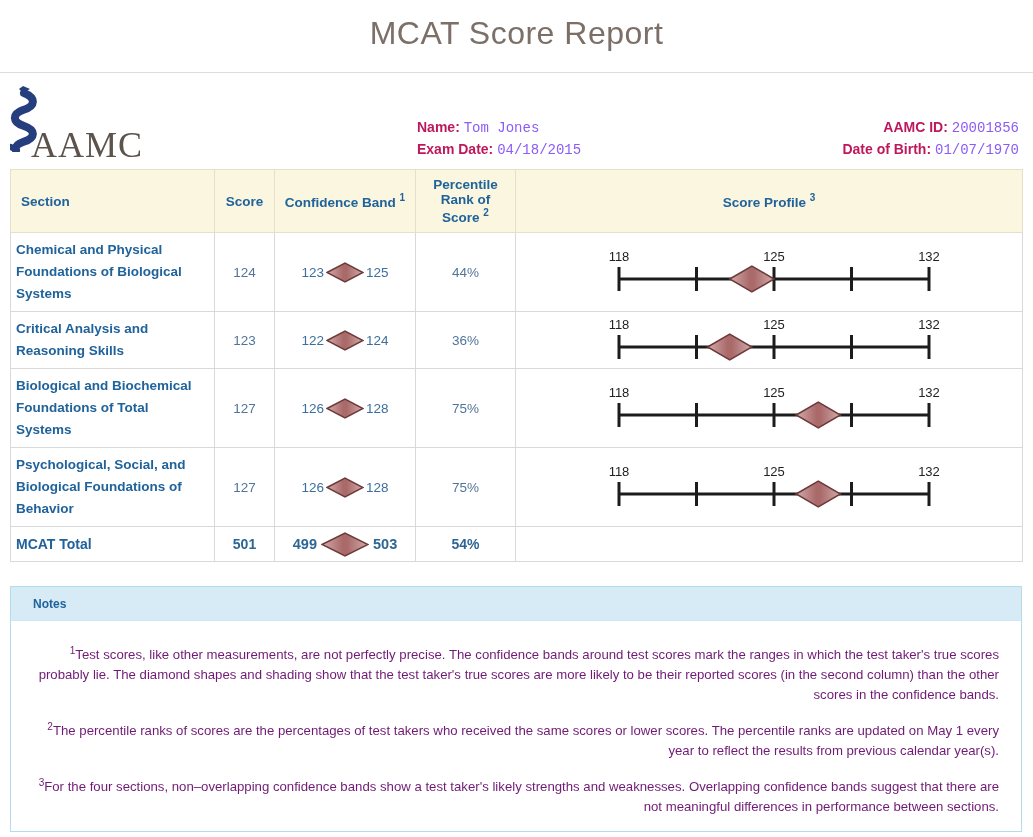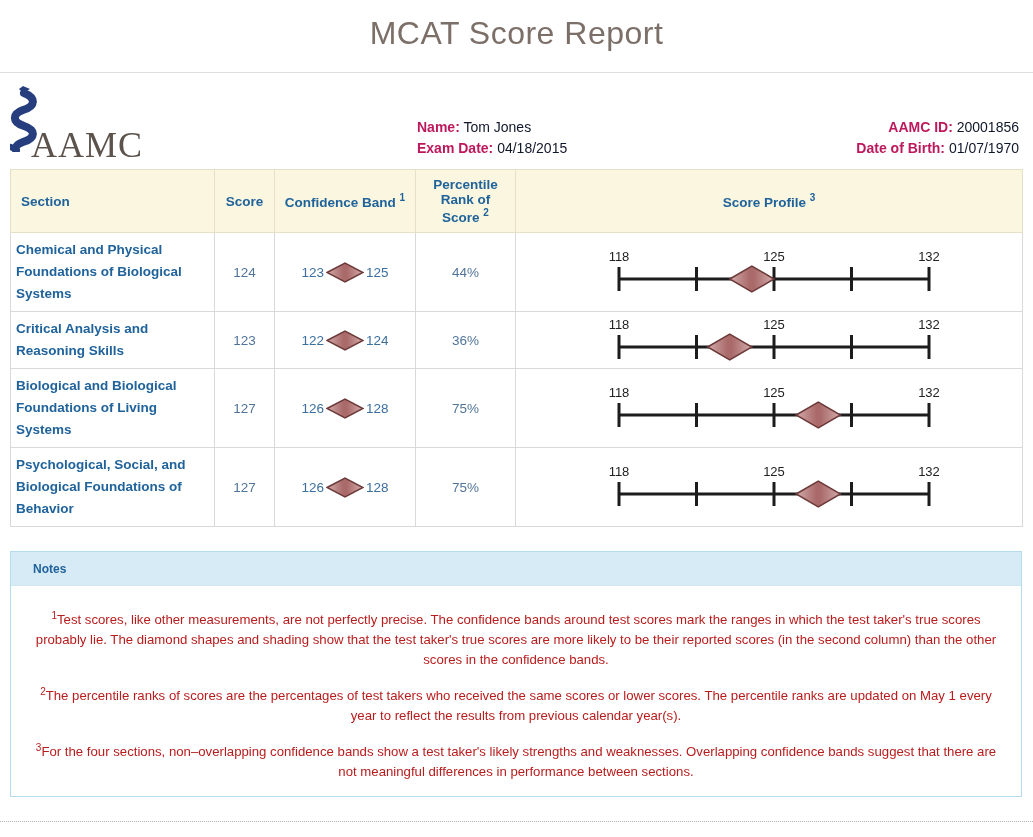--- a/index.html
+++ b/index.html
@@ -26,21 +26,21 @@
   .logo-glyph { position:absolute; left:0; top:0; }
   .logo-text {
     position:absolute; left:21px; top:38px;
     font-family:"Liberation Serif","DejaVu Serif",serif;
     font-size:36px; color:#5d534d; letter-spacing:1px;
   }
   .info-center { position:absolute; left:407px; top:26px; }
   .info-right  { position:absolute; right:3px; top:26px; text-align:right; }
   .info-line { font-size:14px; line-height:21px; white-space:nowrap; }
   .info-line .lbl { font-weight:bold; color:#be185d; }
-  .info-line .val { color:#0f172a; }
+  .info-line .val { color:#8b5cf6;font-family:Liberation Mono, monospace; }
 
   
   table.scores { width:1012px; border-collapse:collapse; table-layout:fixed; }
   table.scores col.c-section { width:204px; }
   table.scores col.c-score   { width:60px; }
   table.scores col.c-band    { width:141px; }
   table.scores col.c-pct     { width:100px; }
   table.scores col.c-profile { width:507px; }
 
   table.scores th, table.scores td { border:1px solid #d9d9d9; vertical-align:middle; }
@@ -75,22 +75,22 @@
 
   
   .notes-box { margin-top:24px; width:1012px; border:1px solid #b5dcec; background:#fff; }
   .notes-head {
     background:#d6ebf6; height:34px; line-height:34px;
     padding-left:22px; font-size:12px; font-weight:bold; color:#20639b;
     border-bottom:1px solid #cfe7f3;
   }
   .notes-body { padding:8px 22px 14px 22px; }
   .note-p {
-    font-size:13.2px; color:#b91c1c; line-height:20px;
-    margin-top:16px; text-align:center;
+    font-size:13.2px; color:#701a75; line-height:20px;
+    margin-top:16px; text-align:right;
   }
   .note-p sup { font-size:10px; line-height:0; }
 
   .bottom-rule { border-top:1px dotted #b3b3b3; margin-top:24px; width:1033px; }
 
   .defs-holder { position:absolute; width:0; height:0; overflow:hidden; }
 </style>
 </head>
 <body>
 
@@ -218,21 +218,21 @@
                 <line x1="335.5" y1="20" x2="335.5" y2="44" stroke="#1c1c1c" stroke-width="3"></line>
                 <line x1="413" y1="20" x2="413" y2="44" stroke="#1c1c1c" stroke-width="3"></line>
                 <text x="103" y="14" text-anchor="middle" font-size="13" fill="#222" font-family="&quot;Liberation Sans&quot;,&quot;DejaVu Sans&quot;,sans-serif">118</text>
                 <text x="258" y="14" text-anchor="middle" font-size="13" fill="#222" font-family="&quot;Liberation Sans&quot;,&quot;DejaVu Sans&quot;,sans-serif">125</text>
                 <text x="413" y="14" text-anchor="middle" font-size="13" fill="#222" font-family="&quot;Liberation Sans&quot;,&quot;DejaVu Sans&quot;,sans-serif">132</text>
                 <polygon points="191.57142857142858,32 213.71428571428572,19 235.85714285714286,32 213.71428571428572,45" fill="url(#diamondGradient)" stroke="#6d3a3a" stroke-width="1.5"></polygon>
               </svg>
             </td>
         </tr>
         <tr class="row-3">
-          <td class="cell-section">Biological and Biological Foundations of Living Systems</td>
+          <td class="cell-section">Biological and Biochemical Foundations of Total Systems</td>
           <td class="cell-score">127</td>
           <td class="cell-band">
             <span class="band-wrap">
                 <span class="bv">126</span>
                 <span class="cb-diamond">
                   <svg width="38" height="21" viewBox="0 0 38 21" style="display: block;">
                     <polygon points="1,10.5 19,1 37,10.5 19,20" fill="url(#diamondGradient)" stroke="#6d3a3a" stroke-width="1.5"></polygon>
                   </svg>
                 </span>
                 <span class="bv">128</span>
@@ -277,20 +277,37 @@
                 <line x1="258" y1="28" x2="258" y2="52" stroke="#1c1c1c" stroke-width="3"></line>
                 <line x1="335.5" y1="28" x2="335.5" y2="52" stroke="#1c1c1c" stroke-width="3"></line>
                 <line x1="413" y1="28" x2="413" y2="52" stroke="#1c1c1c" stroke-width="3"></line>
                 <text x="103" y="22" text-anchor="middle" font-size="13" fill="#222" font-family="&quot;Liberation Sans&quot;,&quot;DejaVu Sans&quot;,sans-serif">118</text>
                 <text x="258" y="22" text-anchor="middle" font-size="13" fill="#222" font-family="&quot;Liberation Sans&quot;,&quot;DejaVu Sans&quot;,sans-serif">125</text>
                 <text x="413" y="22" text-anchor="middle" font-size="13" fill="#222" font-family="&quot;Liberation Sans&quot;,&quot;DejaVu Sans&quot;,sans-serif">132</text>
                 <polygon points="280.14285714285717,40 302.28571428571433,27 324.4285714285715,40 302.28571428571433,53" fill="url(#diamondGradient)" stroke="#6d3a3a" stroke-width="1.5"></polygon>
               </svg>
             </td>
         </tr>
+        <tr class="total-row">
+          <td class="cell-section">MCAT Total</td>
+          <td class="cell-score">501</td>
+          <td class="cell-band">
+            <span class="band-wrap">
+                <span class="bv">499</span>
+                <span class="cb-diamond">
+                  <svg width="48" height="25" viewBox="0 0 48 25" style="display: block;">
+                    <polygon points="1,12.5 24,1 47,12.5 24,24" fill="url(#diamondGradient)" stroke="#6d3a3a" stroke-width="1.5"></polygon>
+                  </svg>
+                </span>
+                <span class="bv">503</span>
+              </span>
+          </td>
+          <td class="cell-pct">54%</td>
+          <td class="cell-profile"></td>
+        </tr>
       </tbody>
     </table>
 
     <div class="notes-box">
       <div class="notes-head">Notes</div>
       <div class="notes-body">
         <p class="note-p"><sup>1</sup><span>Test scores, like other measurements, are not perfectly precise. The confidence bands around test scores mark the ranges in which the test taker's true scores probably lie. The diamond shapes and shading show that the test taker's true scores are more likely to be their reported scores (in the second column) than the other scores in the confidence bands.</span></p>
         <p class="note-p"><sup>2</sup><span>The percentile ranks of scores are the percentages of test takers who received the same scores or lower scores. The percentile ranks are updated on May 1 every year to reflect the results from previous calendar year(s).</span></p>
         <p class="note-p"><sup>3</sup><span>For the four sections, non–overlapping confidence bands show a test taker's likely strengths and weaknesses. Overlapping confidence bands suggest that there are not meaningful differences in performance between sections.</span></p>
       </div>

